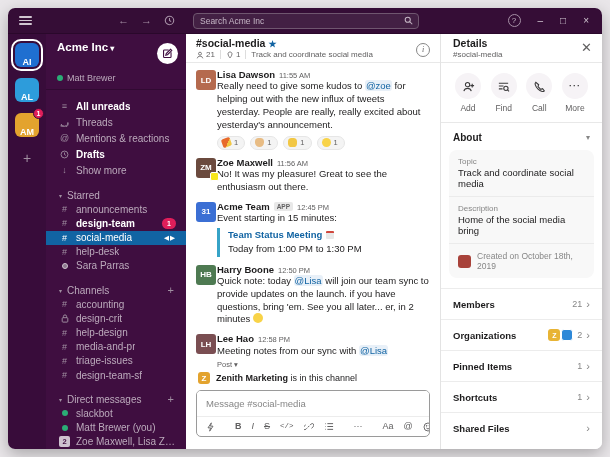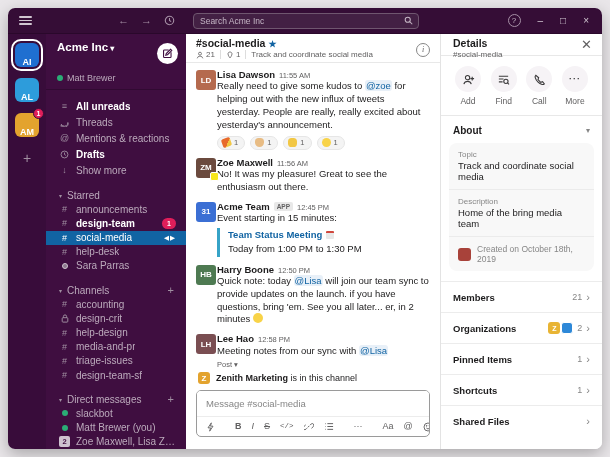--- a/index.html
+++ b/index.html
@@ -94,21 +94,21 @@
 .composer input::placeholder{color:#868686}
 .ctools{display:flex;align-items:center;gap:10px;padding:4px 9px;border-top:1px solid #ececec;color:#616061;font-size:9px}
 .ctools span{cursor:pointer;line-height:1}
 .ctools .tb{font-weight:bold}
 .ctools .ti{font-style:italic}
 .ctools .ts{text-decoration:line-through}
 .ctools .tc{font-family:"Liberation Mono",monospace;font-size:7.5px}
 .tdiv{width:1px;height:11px;background:#e0e0e0}
 
 .details{width:161px;background:#fff;display:flex;flex-direction:column;font-size:10px;overflow:hidden;flex:0 0 auto}
-.dhead{height:22px;border-bottom:1px solid #e8e8e8;padding:3px 10px 4px 12px;display:flex;flex:0 0 auto}
+.dhead{height:29px;border-bottom:1px solid #e8e8e8;padding:3px 10px 4px 12px;display:flex;flex:0 0 auto}
 .dtitle{font-size:10.5px;font-weight:bold;color:#1d1c1d}
 .dsub{font-size:8px;color:#616061;margin-top:1px}
 .dclose{margin-left:auto;align-self:center;font-size:13px;color:#616061;cursor:pointer}
 .dactions{display:flex;justify-content:space-between;padding:10px 14px 9px 14px;border-bottom:1px solid #e8e8e8}
 .dact{display:flex;flex-direction:column;align-items:center;gap:4px;cursor:pointer}
 .dcirc{width:26px;height:26px;border-radius:50%;background:#f6f3f6;display:flex;align-items:center;justify-content:center;color:#3d3c3d}
 .dact .dlbl{font-size:8.5px;color:#616061}
 .abouthead{display:flex;align-items:center;padding:9px 12px 7px 12px;cursor:pointer}
 .abouthead .at{font-weight:bold;font-size:10px;color:#1d1c1d}
 .abouthead .achv{margin-left:auto;color:#868686;font-size:8px}
@@ -520,21 +520,21 @@
         <span class="achv">▾</span>
       </div>
       <div class="aboutcard">
         <div>
           <div class="flabel">Topic</div>
           <div class="fval">Track and coordinate social media</div>
         </div>
         <div class="fdiv"></div>
         <div>
           <div class="flabel">Description</div>
-          <div class="fval">Home of the bring media team</div>
+          <div class="fval">Home of the social media bring</div>
         </div>
         <div class="fdiv"></div>
         <div class="created">
           <span class="cav"></span>
           <span>Created on October 18th, 2019</span>
         </div>
       </div>
 
       <div class="drow">
         <span class="rl">Members</span>

